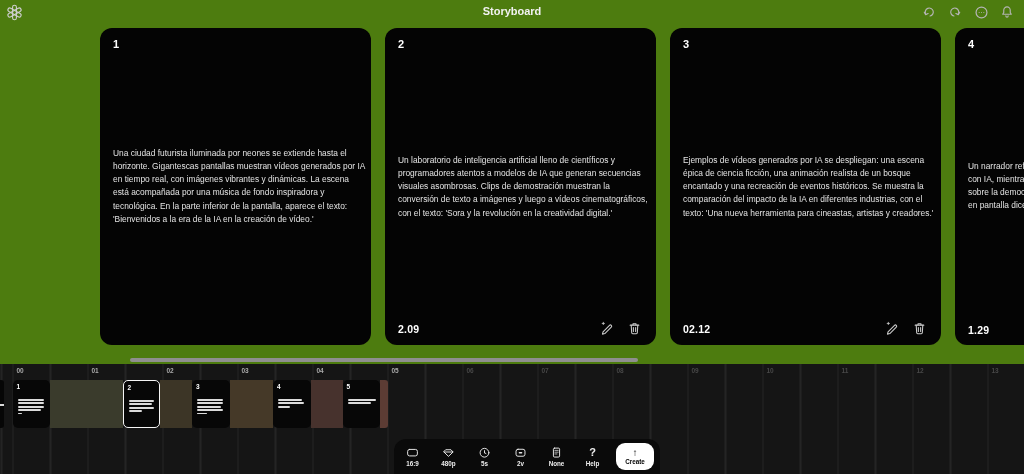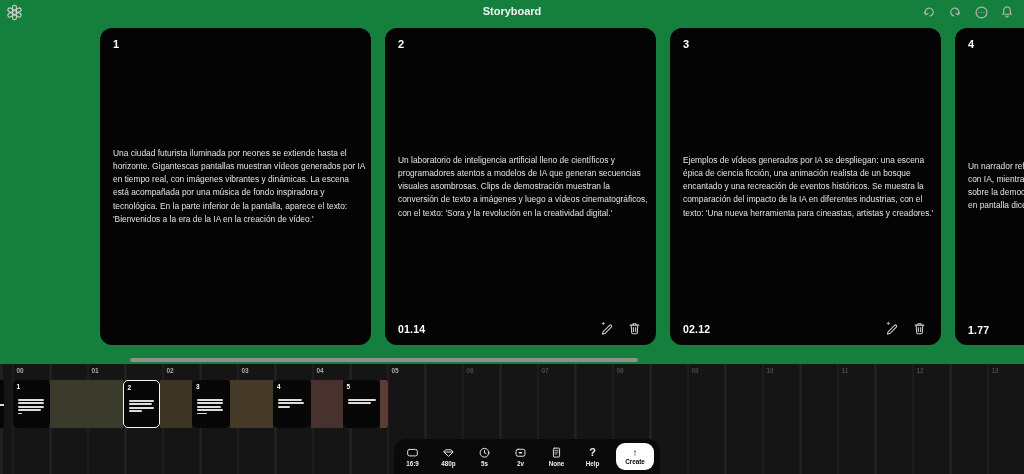--- a/index.html
+++ b/index.html
@@ -1,17 +1,17 @@
 <!DOCTYPE html>
 <html><head>
 <meta charset="utf-8">
 <style>
   html,body{margin:0;padding:0;background:#212121;}
   *{box-sizing:border-box;}
-  .app{position:relative;width:1024px;height:474px;background:#15803d;overflow:hidden;
+  .app{position:relative;width:1024px;height:474px;background:#4d7c0f;overflow:hidden;
        font-family:"Liberation Sans",sans-serif;-webkit-font-smoothing:antialiased;}
 
   
   .topbar{position:absolute;top:0;left:0;width:100%;height:28px;}
   .logo-btn{position:absolute;left:5px;top:3px;width:18px;height:18px;display:flex;align-items:center;justify-content:center;cursor:pointer;}
   .page-title{position:absolute;left:0;right:0;top:5px;text-align:center;color:#f2f2f2;font-size:11px;font-weight:700;}
   .topbar-actions{position:absolute;right:8px;top:3px;display:flex;gap:8px;align-items:center;}
   .tb-btn{width:18px;height:18px;display:flex;align-items:center;justify-content:center;cursor:pointer;}
   .tb-btn svg{stroke:#b5b5b5;fill:none;stroke-width:1.3;stroke-linecap:round;stroke-linejoin:round;}
 
@@ -105,21 +105,21 @@
 
     <div class="card">
       <div class="card-number">1</div>
       <div class="card-text">Una ciudad futurista iluminada por neones se extiende hasta el horizonte. Gigantescas pantallas muestran vídeos generados por IA en tiempo real, con imágenes vibrantes y dinámicas. La escena está acompañada por una música de fondo inspiradora y tecnológica. En la parte inferior de la pantalla, aparece el texto: 'Bienvenidos a la era de la IA en la creación de vídeo.'</div>
     </div>
 
     <div class="card">
       <div class="card-number">2</div>
       <div class="card-text">Un laboratorio de inteligencia artificial lleno de científicos y programadores atentos a modelos de IA que generan secuencias visuales asombrosas. Clips de demostración muestran la conversión de texto a imágenes y luego a vídeos cinematográficos, con el texto: 'Sora y la revolución en la creatividad digital.'</div>
       <div class="card-footer">
-        <span class="timestamp">01.14</span>
+        <span class="timestamp">2.09</span>
         <span class="card-actions">
           <svg width="15" height="15" viewBox="0 0 16 16">
             <path d="M3.4 2.6 h2.4 M4.6 1.4 v2.4" stroke-width="0.9"></path>
             <path d="M6.2 13.4 L3.7 14 L4.3 11.5 L11.2 4.6 a1.3 1.3 0 0 1 1.9 1.9 Z"></path>
           </svg>
           <svg width="15" height="15" viewBox="0 0 16 16">
             <path d="M3.4 4.4 h9.2"></path>
               <path d="M6.4 4.2 v-1.2 h3.2 v1.2"></path>
             <path d="M4.5 4.6 l0.5 8 a1.1 1.1 0 0 0 1.1 1 h3.8 a1.1 1.1 0 0 0 1.1 -1 l0.5 -8"></path>
             <path d="M6.8 7 v4.2 M9.2 7 v4.2"></path>
@@ -148,21 +148,21 @@
       </div>
     </div>
 
     <div class="card">
       <div class="card-number">4</div>
       <div class="card-text">Un narrador refle
 con IA, mientras
 sobre la democra
 en pantalla dice:</div>
       <div class="card-footer">
-        <span class="timestamp">1.77</span>
+        <span class="timestamp">1.29</span>
       </div>
     </div>
 
   </main>
 
   <section class="timeline">
     <div class="grid"></div>
     <div class="scrollbar"></div>
 
     <span class="ruler-label" style="left:16.5px">00</span>

